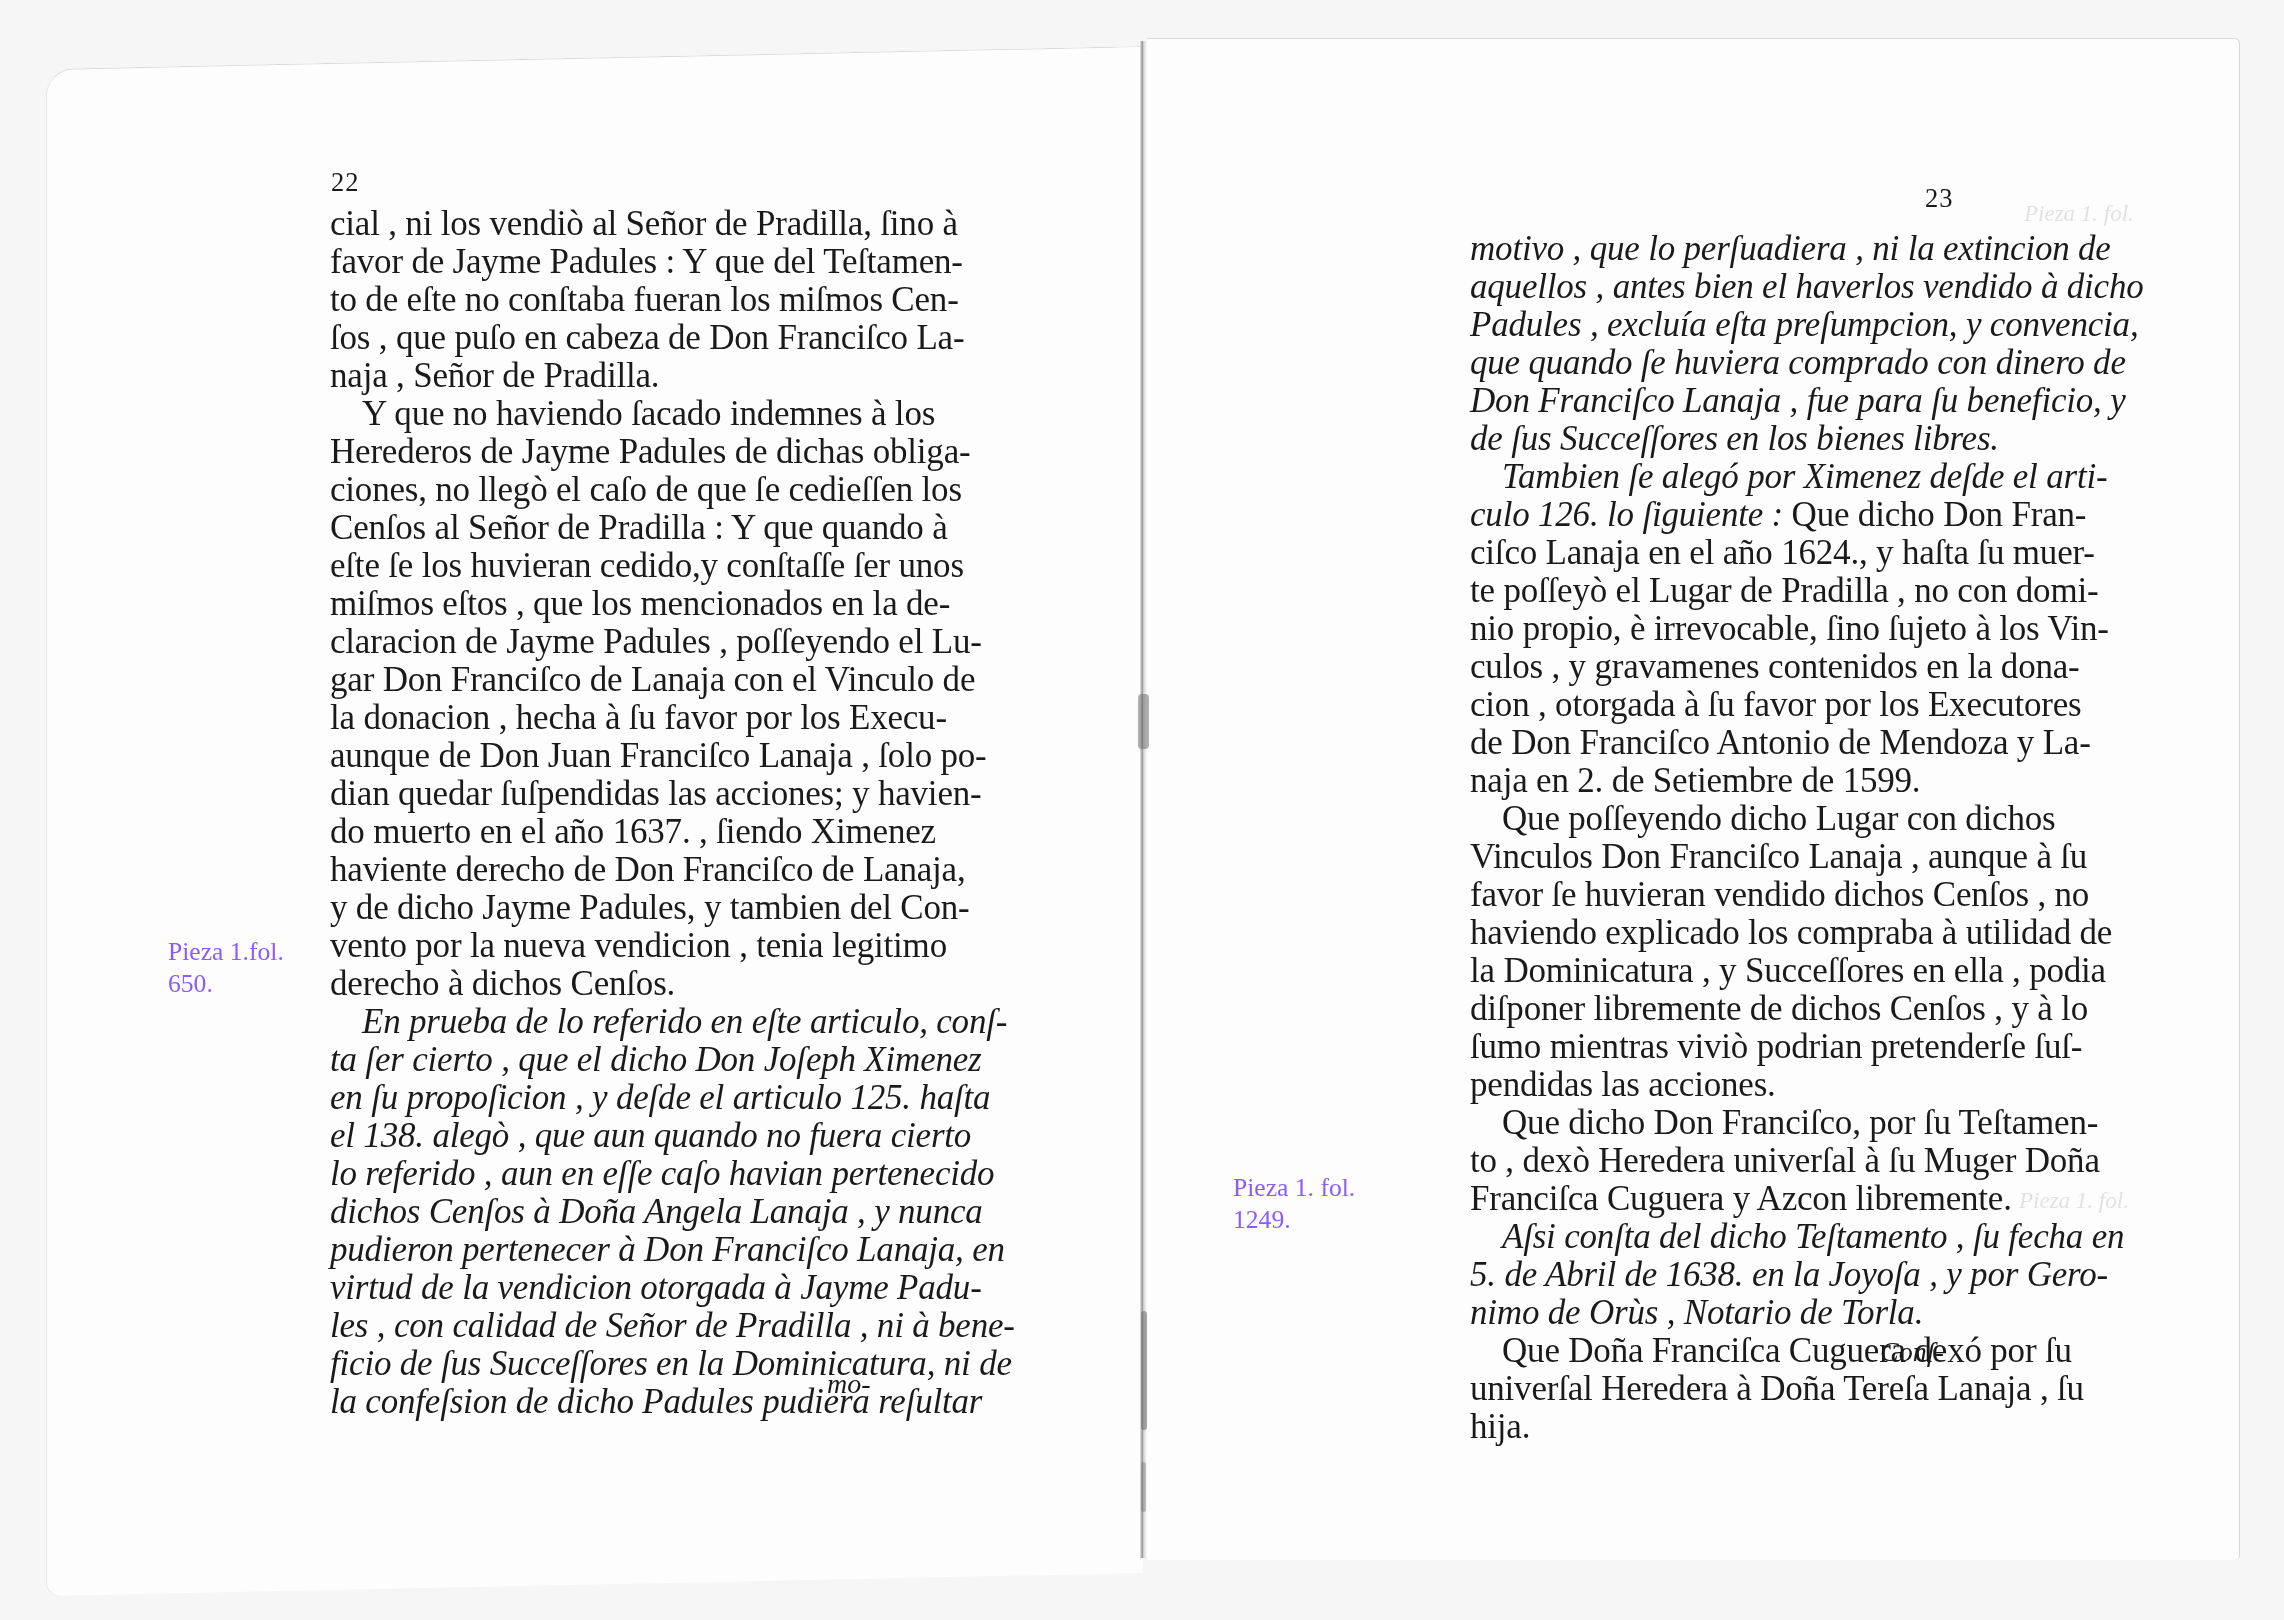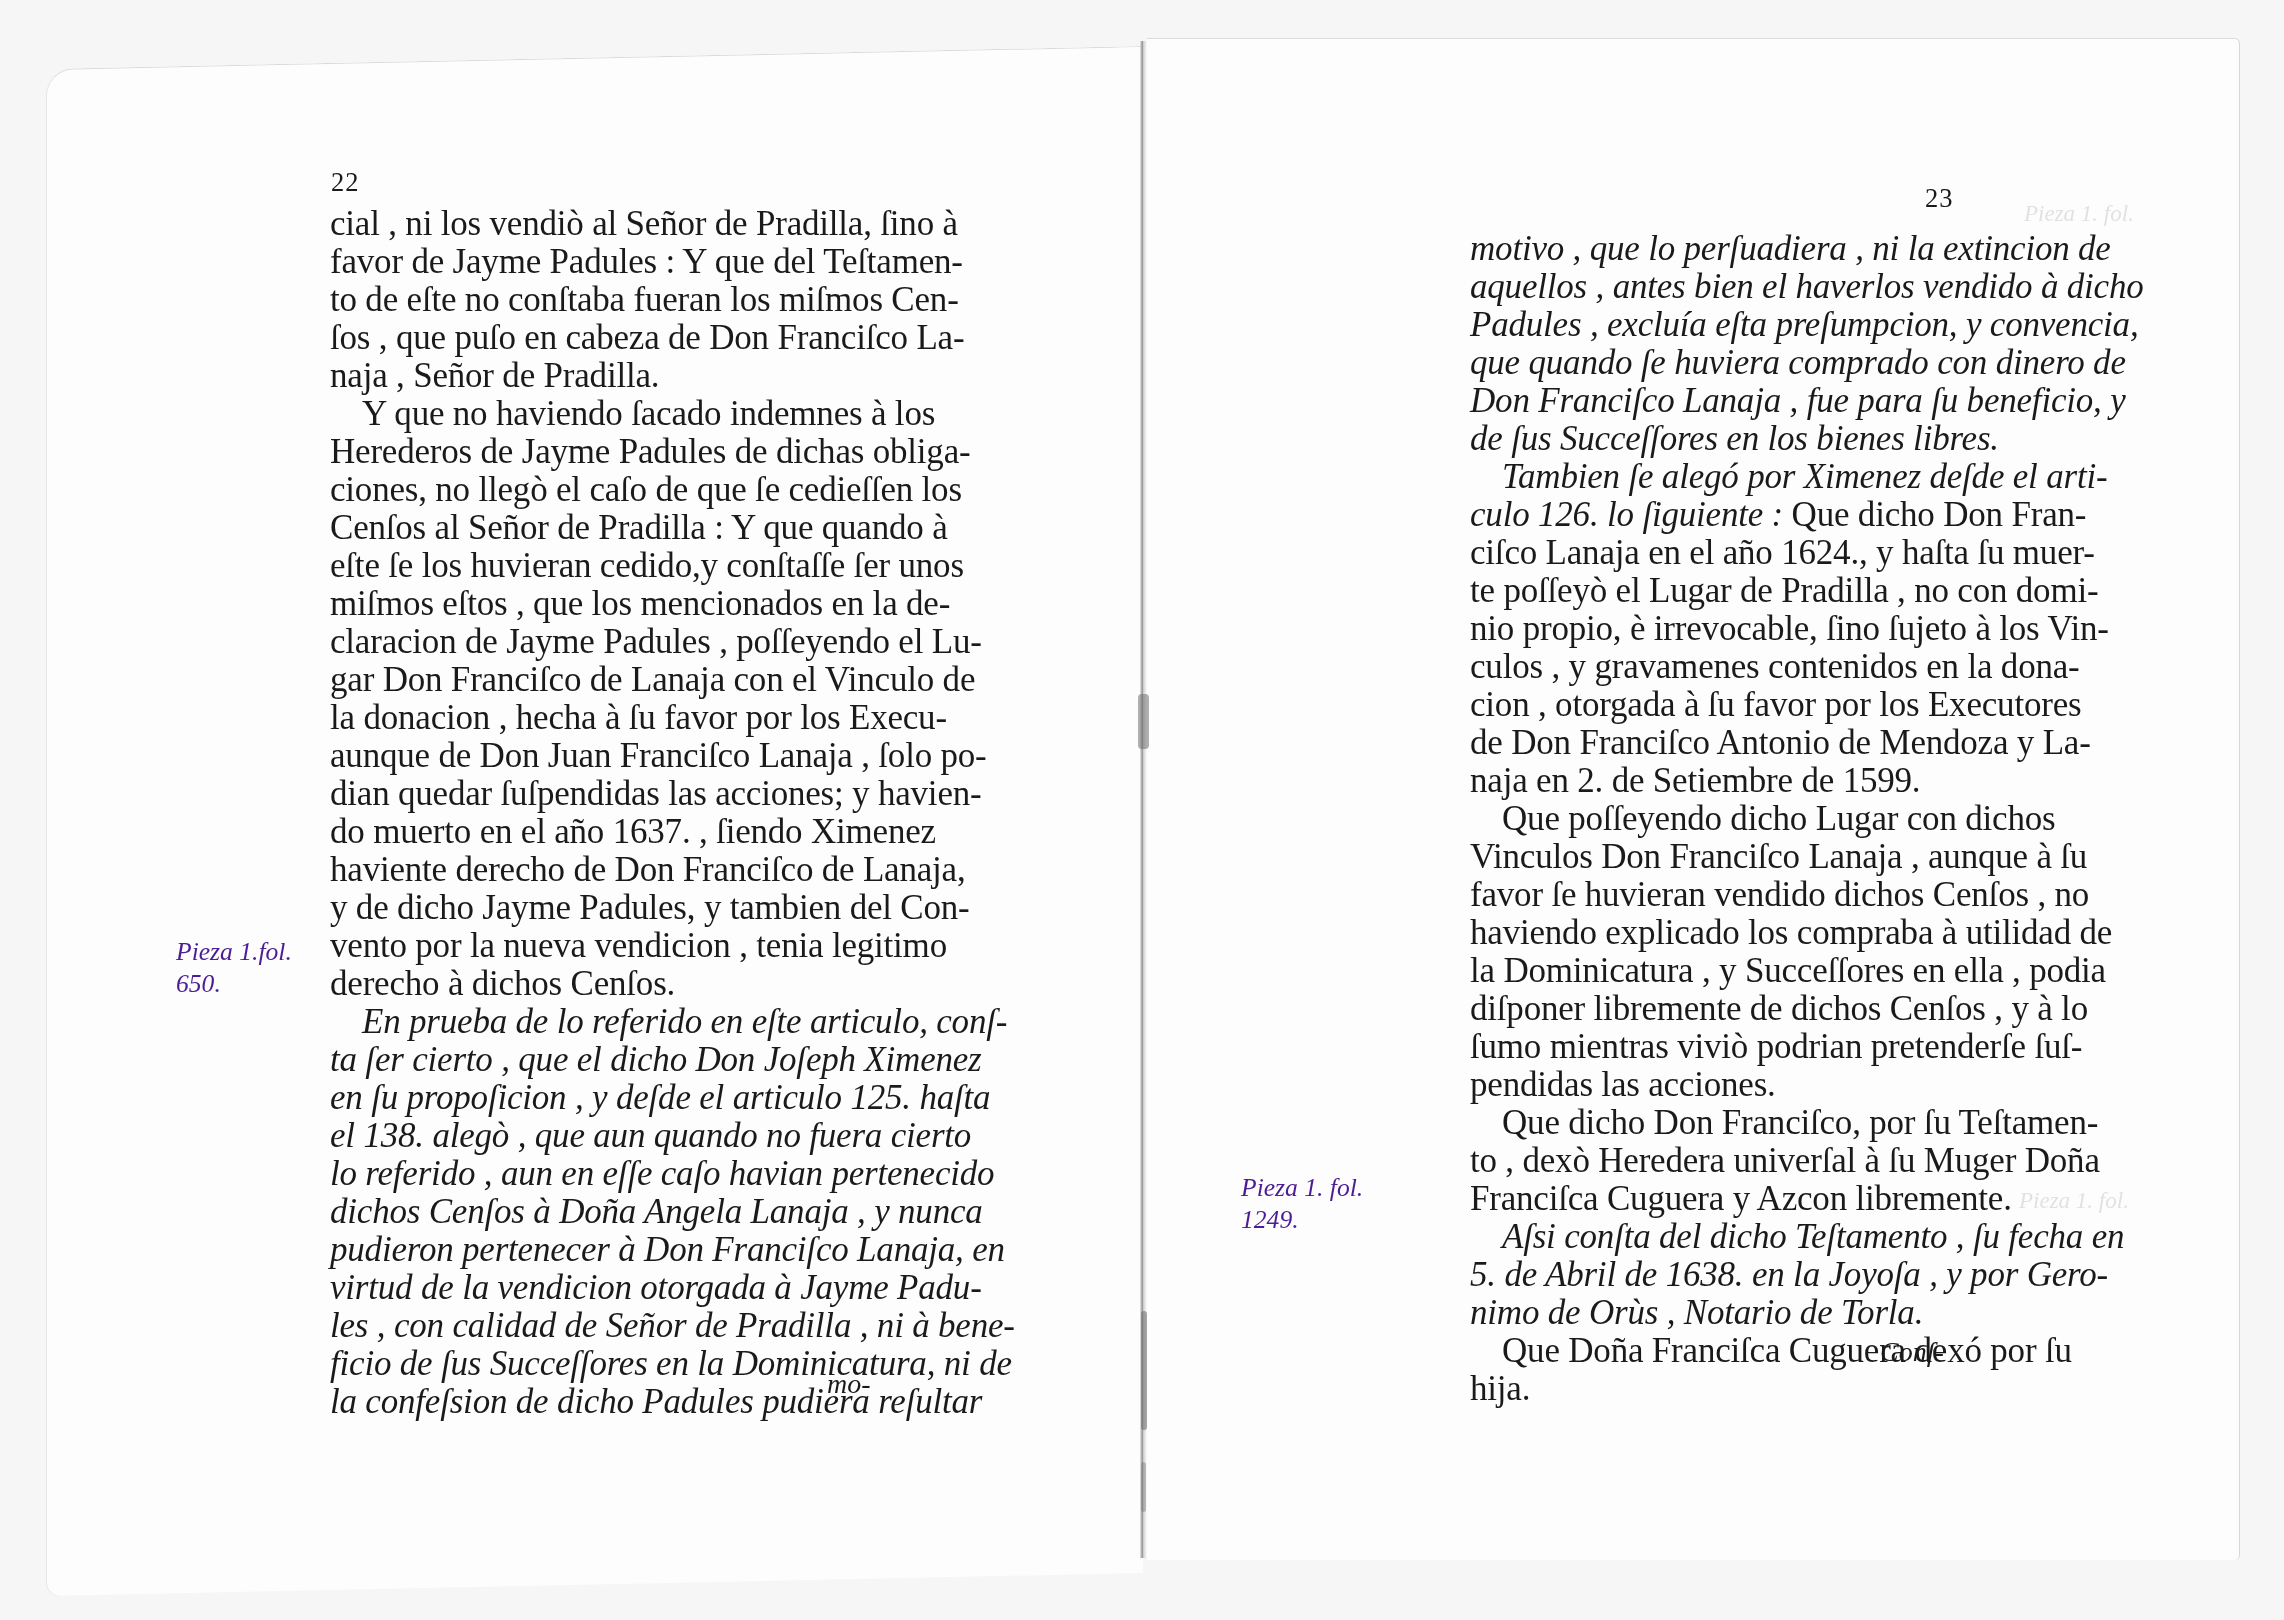--- a/index.html
+++ b/index.html
@@ -100,25 +100,23 @@
     .page-number {
       position: absolute;
       font-size: 26.5px;
       letter-spacing: 0.9px;
     }
     .page-number-left { left: 331px; top: 167px; }
     .page-number-right { left: 1925px; top: 183px; }
 
     .margin-note {
       position: absolute;
-      font-style: italic;
       font-size: 25.6px;
       line-height: 32px;
-      color: #4c1d95;
-      margin-left: 8px;
+      color: #8b5cf6;
     }
     .margin-note-left { left: 168px; top: 936px; width: 146px; }
     .margin-note-right { left: 1233px; top: 1172px; width: 146px; }
 
     .catchword {
       position: absolute;
       font-size: 28px;
       font-style: italic;
     }
     .catchword-left { left: 827px; top: 1345px; margin-top: 23px; }
@@ -224,19 +222,20 @@
       <span class="line">diſponer libremente de dichos Cenſos , y à lo</span>
       <span class="line">ſumo mientras viviò podrian pretenderſe ſuſ-</span>
       <span class="line last">pendidas las acciones.</span>
       <span class="line indent">Que dicho Don Franciſco, por ſu Teſtamen-</span>
       <span class="line">to , dexò Heredera univerſal à ſu Muger Doña</span>
       <span class="line last">Franciſca Cuguera y Azcon libremente.</span>
       <span class="line indent italic">Aſsi conſta del dicho Teſtamento , ſu fecha en</span>
       <span class="line italic">5. de Abril de 1638. en la Joyoſa , y por Gero-</span>
       <span class="line last italic">nimo de Orùs , Notario de Torla.</span>
       <span class="line indent">Que Doña Franciſca Cuguera dexó por ſu</span>
+      <span class="line">univerſal Heredera à Doña Tereſa Lanaja , ſu</span>
       <span class="line last">hija.</span>
     </div>
 
   <div class="catchword catchword-right">Conſ-</div>
 
 </div>
 
 
 </body></html>

